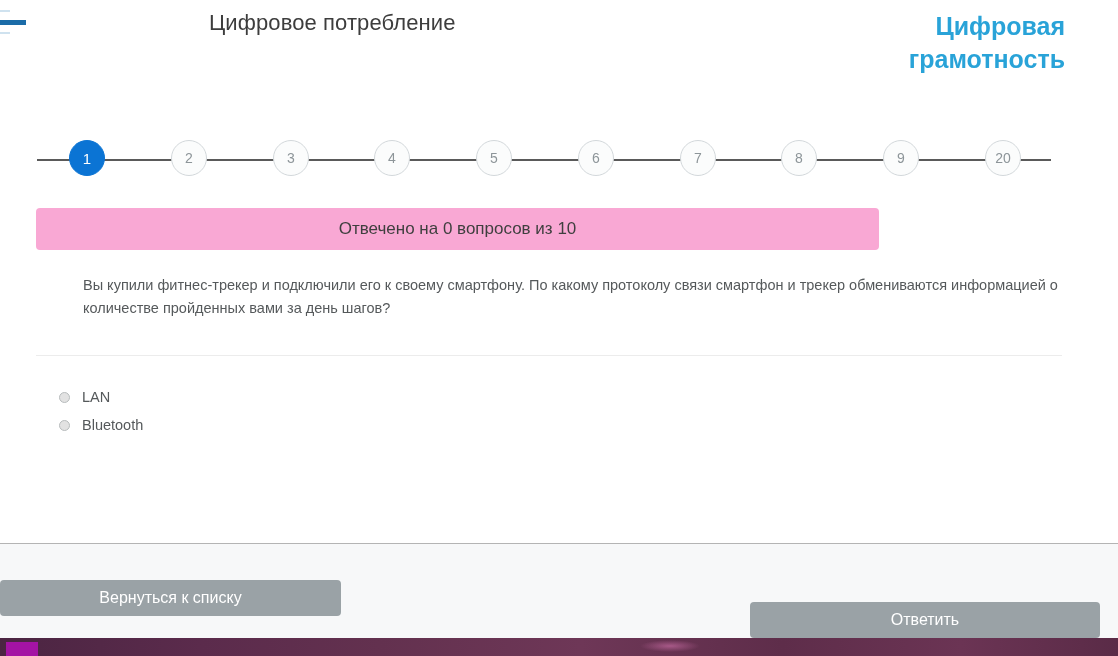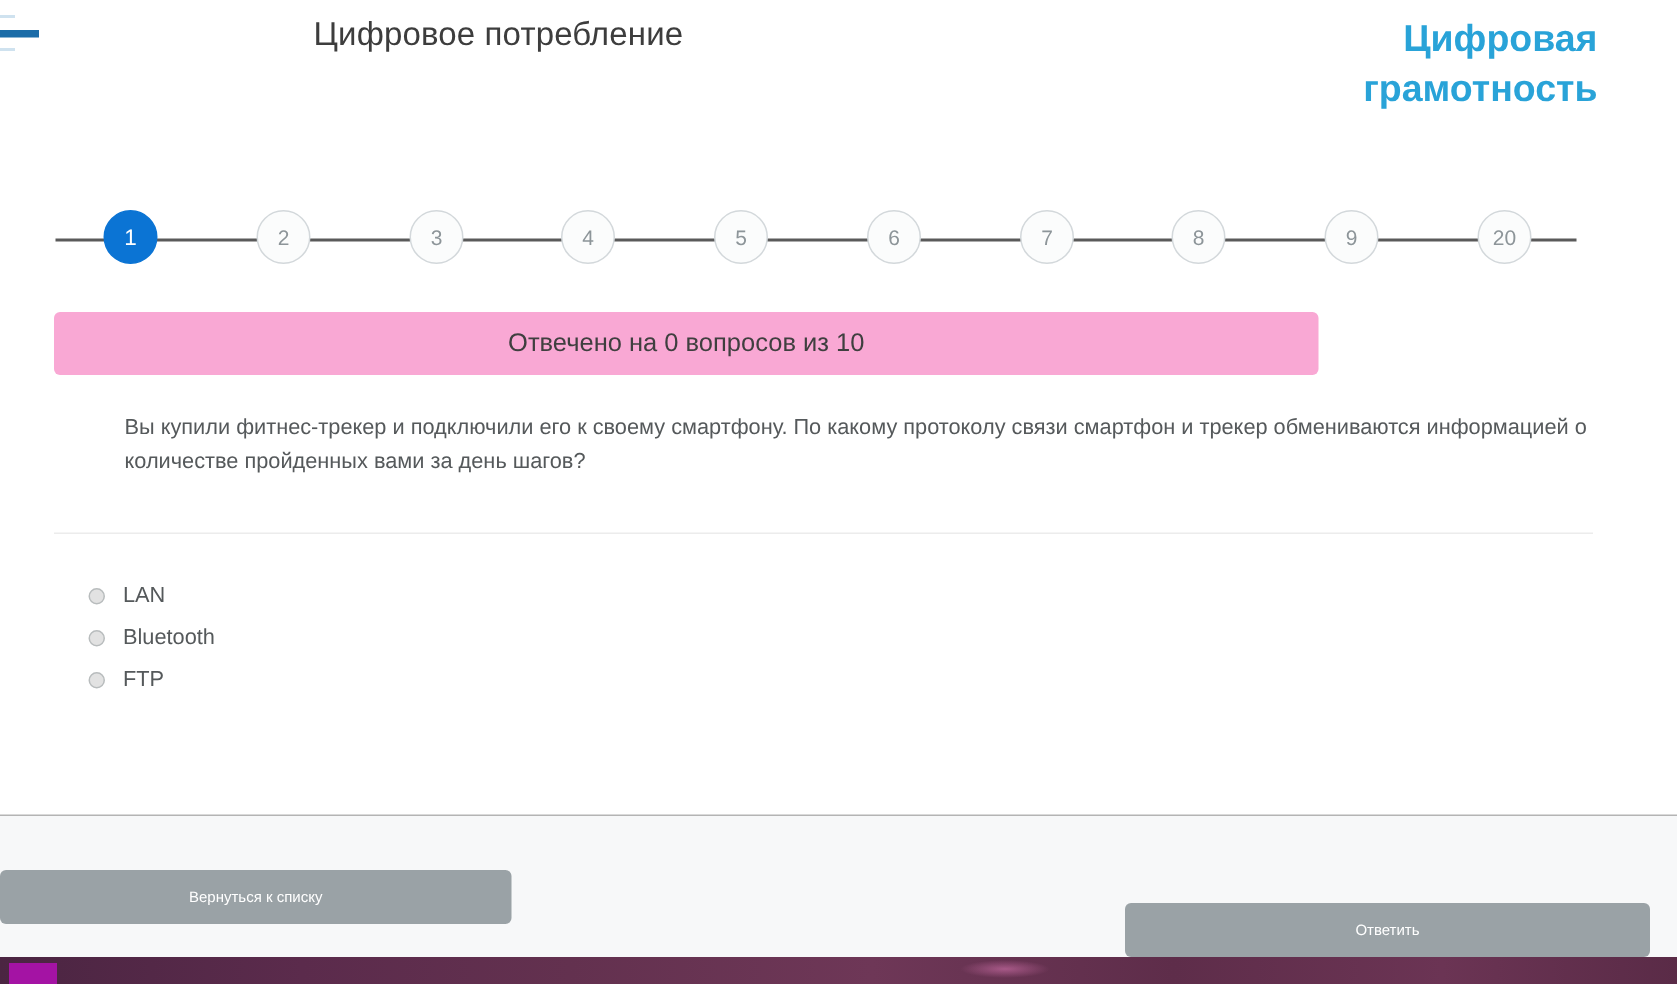--- a/index.html
+++ b/index.html
@@ -205,21 +205,21 @@
     background: #f7f8f9;
   }
   .btn {
     position: absolute;
     height: 36px;
     border: none;
     border-radius: 4px;
     background: #9aa2a6;
     color: #ffffff;
     font-family: "Liberation Sans", "DejaVu Sans", sans-serif;
-    font-size: 10px;
+    font-size: 16px;
     cursor: pointer;
     padding: 0;
   }
   .btn-back {
     left: 0px;
     top: 580px;
     width: 341px;
   }
   .btn-submit {
     left: 750px;
@@ -318,24 +318,20 @@
 
 <div class="options">
   <label class="option">
     <span class="radio"></span>
     <span class="option-label">LAN</span>
   </label>
   <label class="option">
     <span class="radio"></span>
     <span class="option-label">Bluetooth</span>
   </label>
-  <label class="option">
-    <span class="radio"></span>
-    <span class="option-label">FTP</span>
-  </label>
 </div>
 
 <div class="footer-rule"></div>
 <div class="footer"></div>
 
 <button class="btn btn-back">Вернуться к списку</button>
 
 <button class="btn btn-submit">Ответить</button>
 
 <div class="bottom-strip">

